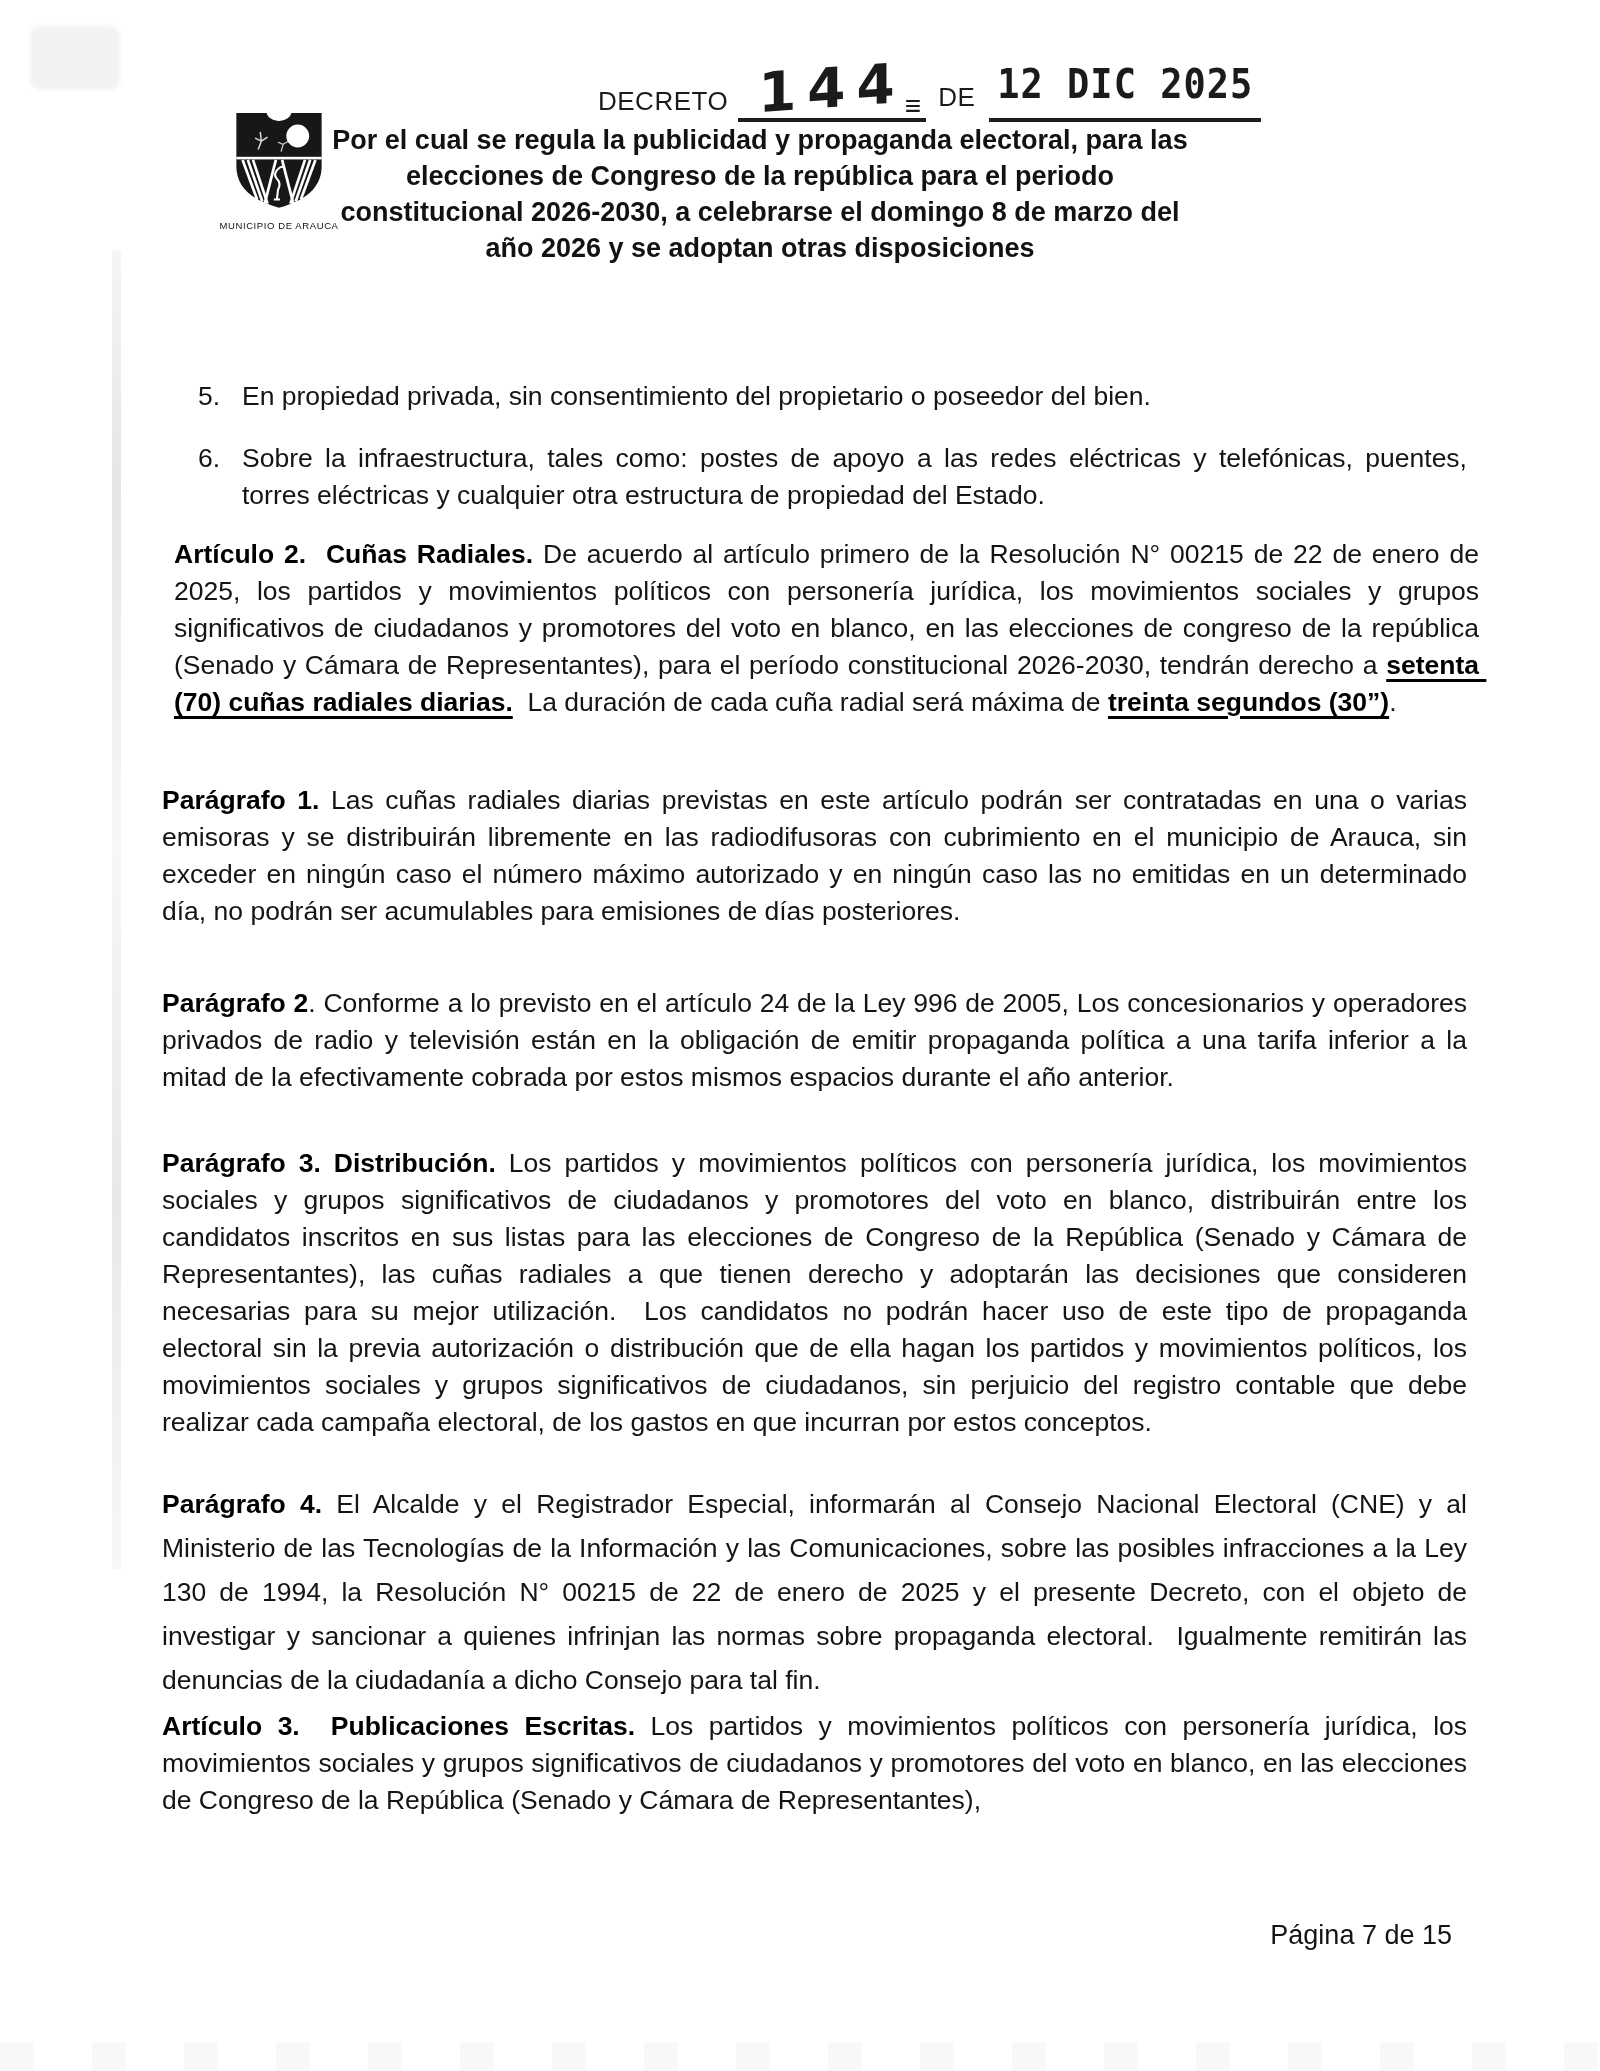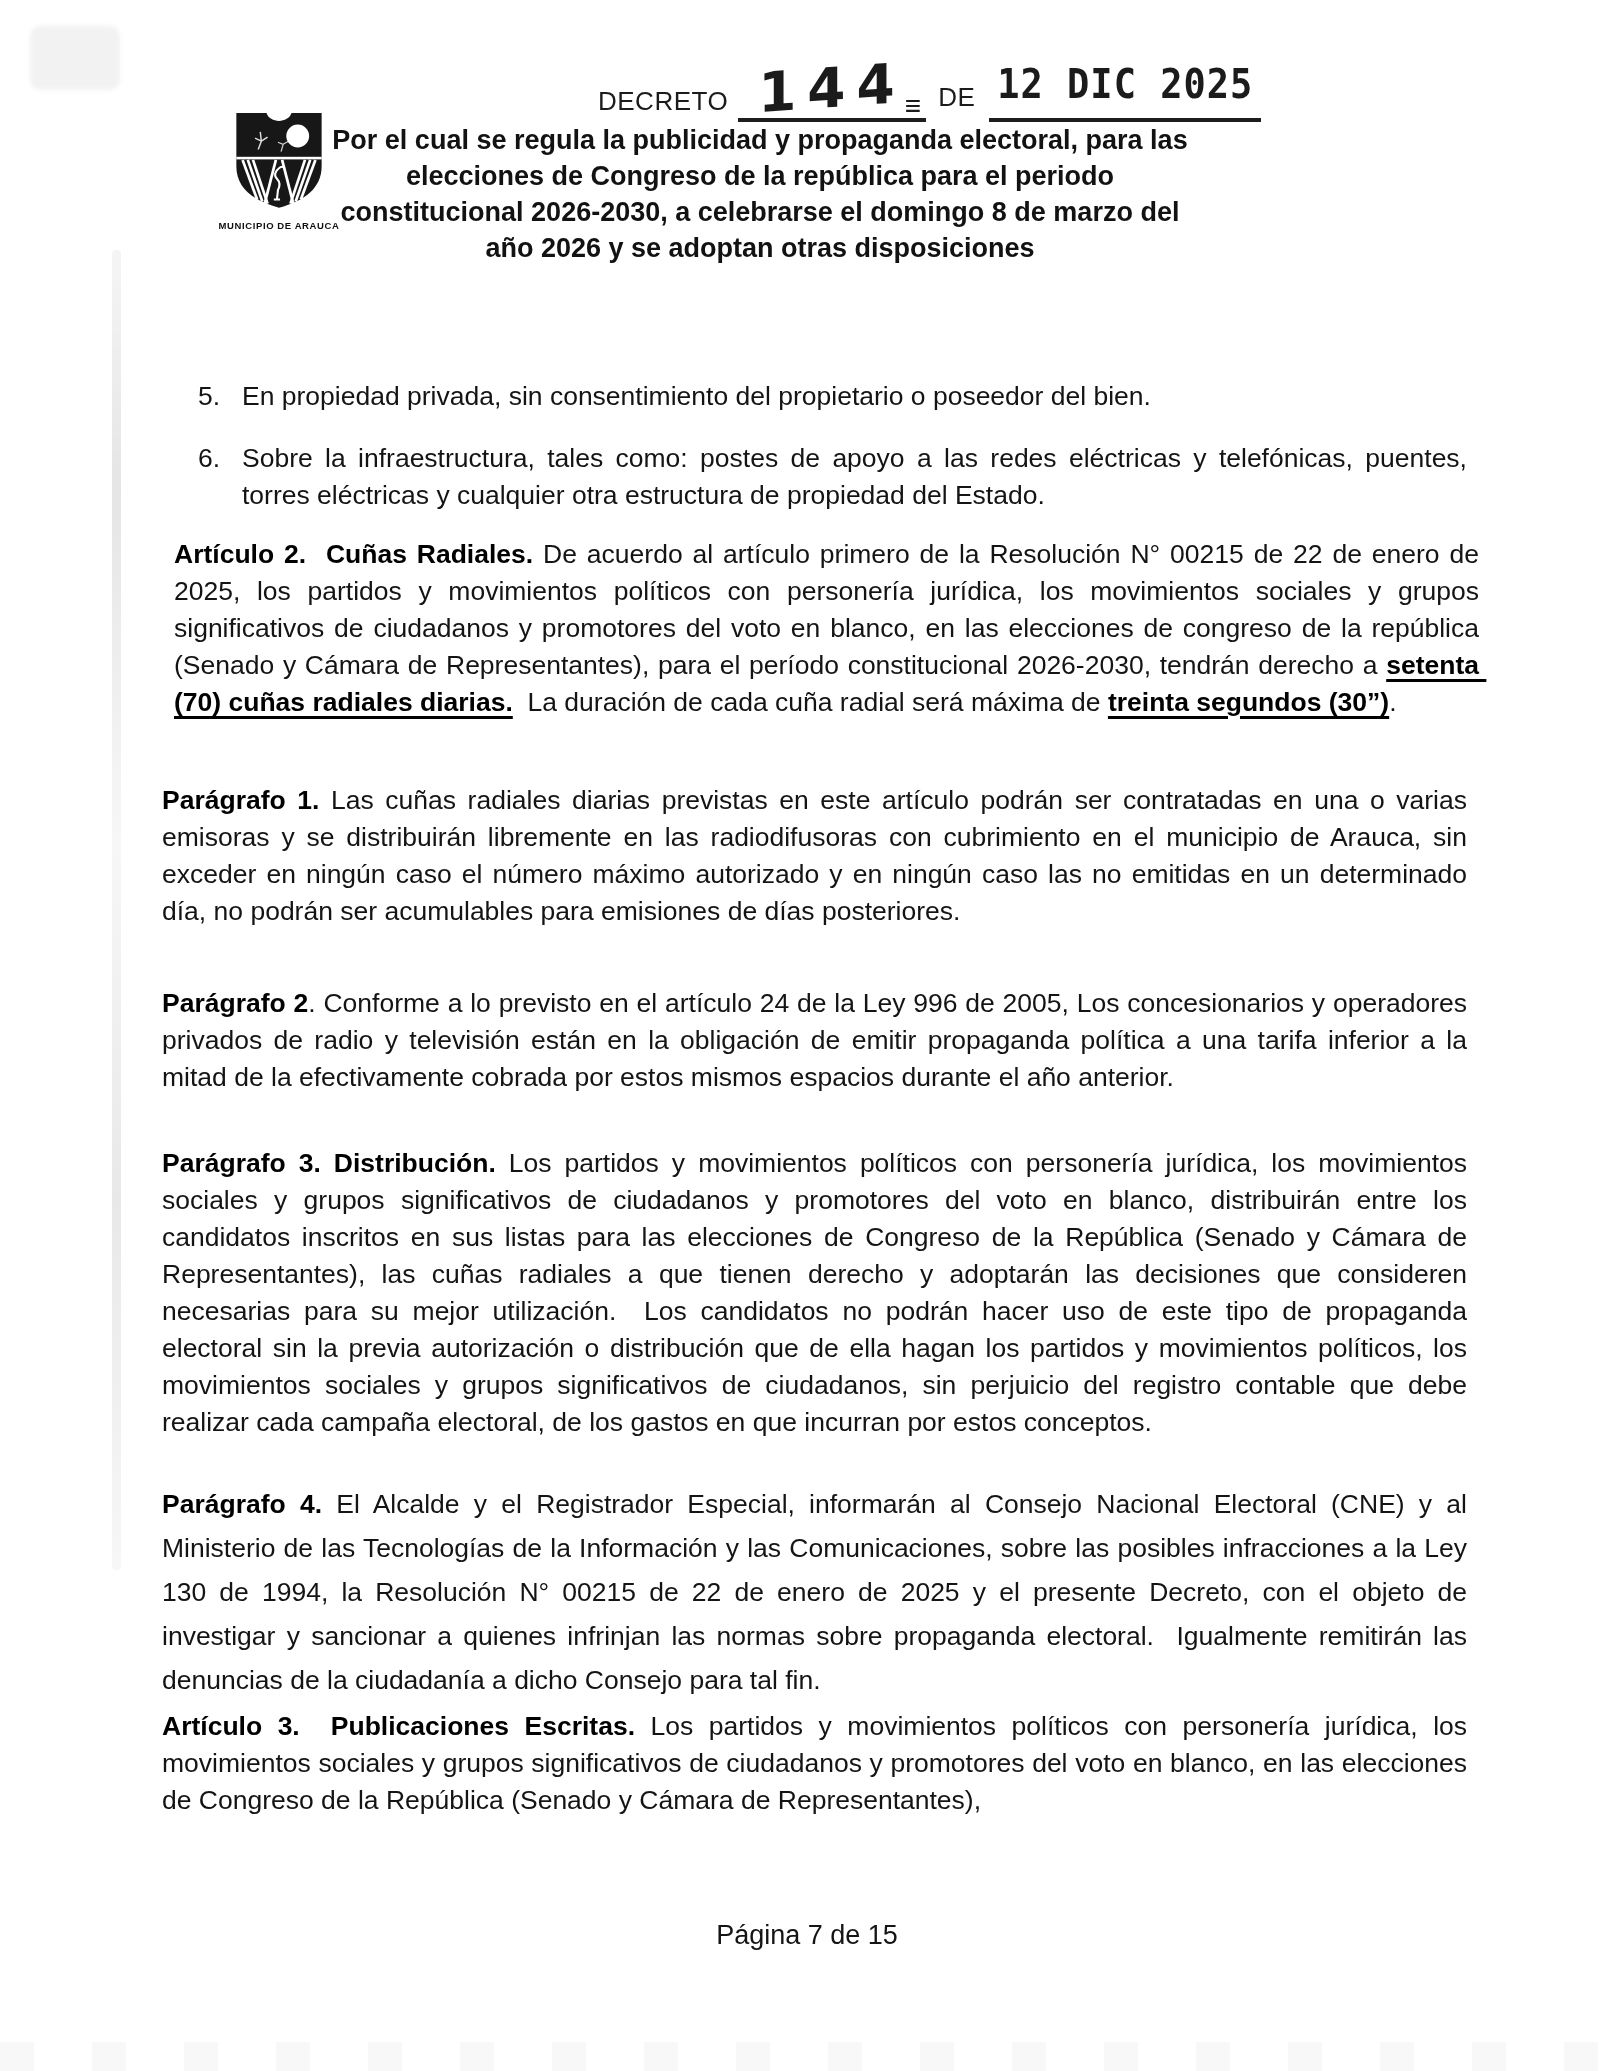--- a/index.html
+++ b/index.html
@@ -16,21 +16,21 @@
   .artifact{position:absolute;pointer-events:none;}
   .edge-streak{left:112px;top:250px;width:9px;height:1320px;
     background:linear-gradient(180deg,rgba(0,0,0,0.04),rgba(0,0,0,0.10) 18%,rgba(0,0,0,0.03) 45%,rgba(0,0,0,0.09) 72%,rgba(0,0,0,0.03));
     border-radius:4px;}
   .corner-smudge{left:30px;top:26px;width:90px;height:64px;background:rgba(0,0,0,0.05);border-radius:10px;filter:blur(2px);}
   .bottom-noise{left:0;top:2042px;width:1600px;height:29px;
     background:repeating-linear-gradient(90deg,rgba(0,0,0,0.05) 0 34px,rgba(0,0,0,0) 34px 92px);
     opacity:.55;}
   
   .logo{position:absolute;left:200px;top:110px;width:158px;text-align:center;}
-  .logo-caption{font-size:9.5px;font-weight:bold;letter-spacing:.6px;color:#101010;margin-top:2px;}
+  .logo-caption{font-size:9.5px;font-weight:normal;letter-spacing:.6px;color:#101010;margin-top:2px;}
   
   .decree-line{position:absolute;left:598px;top:52px;display:flex;align-items:flex-end;color:#1b1b1b;}
   .decreto-label,.de-label{font-size:26px;letter-spacing:.5px;padding-bottom:5px;}
   .de-label{margin:0 14px 4px 12px;}
   .num-slot{width:188px;margin-left:10px;border-bottom:4px solid #1d1d1d;height:66px;position:relative;text-align:center;}
   .num-value{display:inline-block;font-family:"DejaVu Sans", sans-serif;font-size:55px;font-weight:bold;
     letter-spacing:11px;transform:rotate(-4deg) skewX(-4deg) translateY(4px);}
   .num-mark{position:absolute;right:6px;bottom:-4px;font-size:28px;font-weight:bold;letter-spacing:-1px;}
   .date-slot{width:272px;border-bottom:4px solid #1d1d1d;height:58px;display:flex;align-items:center;justify-content:center;}
   .date-value{font-family:"DejaVu Sans Mono", monospace;font-size:37px;font-weight:bold;letter-spacing:1px;
@@ -48,21 +48,21 @@
   .u{text-decoration:underline;text-decoration-thickness:3px;text-underline-offset:5px;}
   #item5{top:378px;}
   #item6{top:440px;}
   #articulo2{top:536px;margin-left:12px;}
   #paragrafo1{top:782px;}
   #paragrafo2{top:985px;}
   #paragrafo3{top:1145px;}
   #paragrafo4{top:1482px;line-height:44px;}
   #articulo3{top:1708px;}
   
-  .page-footer{position:absolute;left:162px;top:1920px;width:1290px;text-align:center;font-size:27px;color:#141414;}
+  .page-footer{position:absolute;left:162px;top:1920px;width:1290px;text-align:right;font-size:27px;color:#141414;}
 </style>
 </head>
 <body>
 
 <div class="page">
 
   <div class="artifact corner-smudge"></div>
   <div class="artifact edge-streak"></div>
   <div class="artifact bottom-noise"></div>
 

